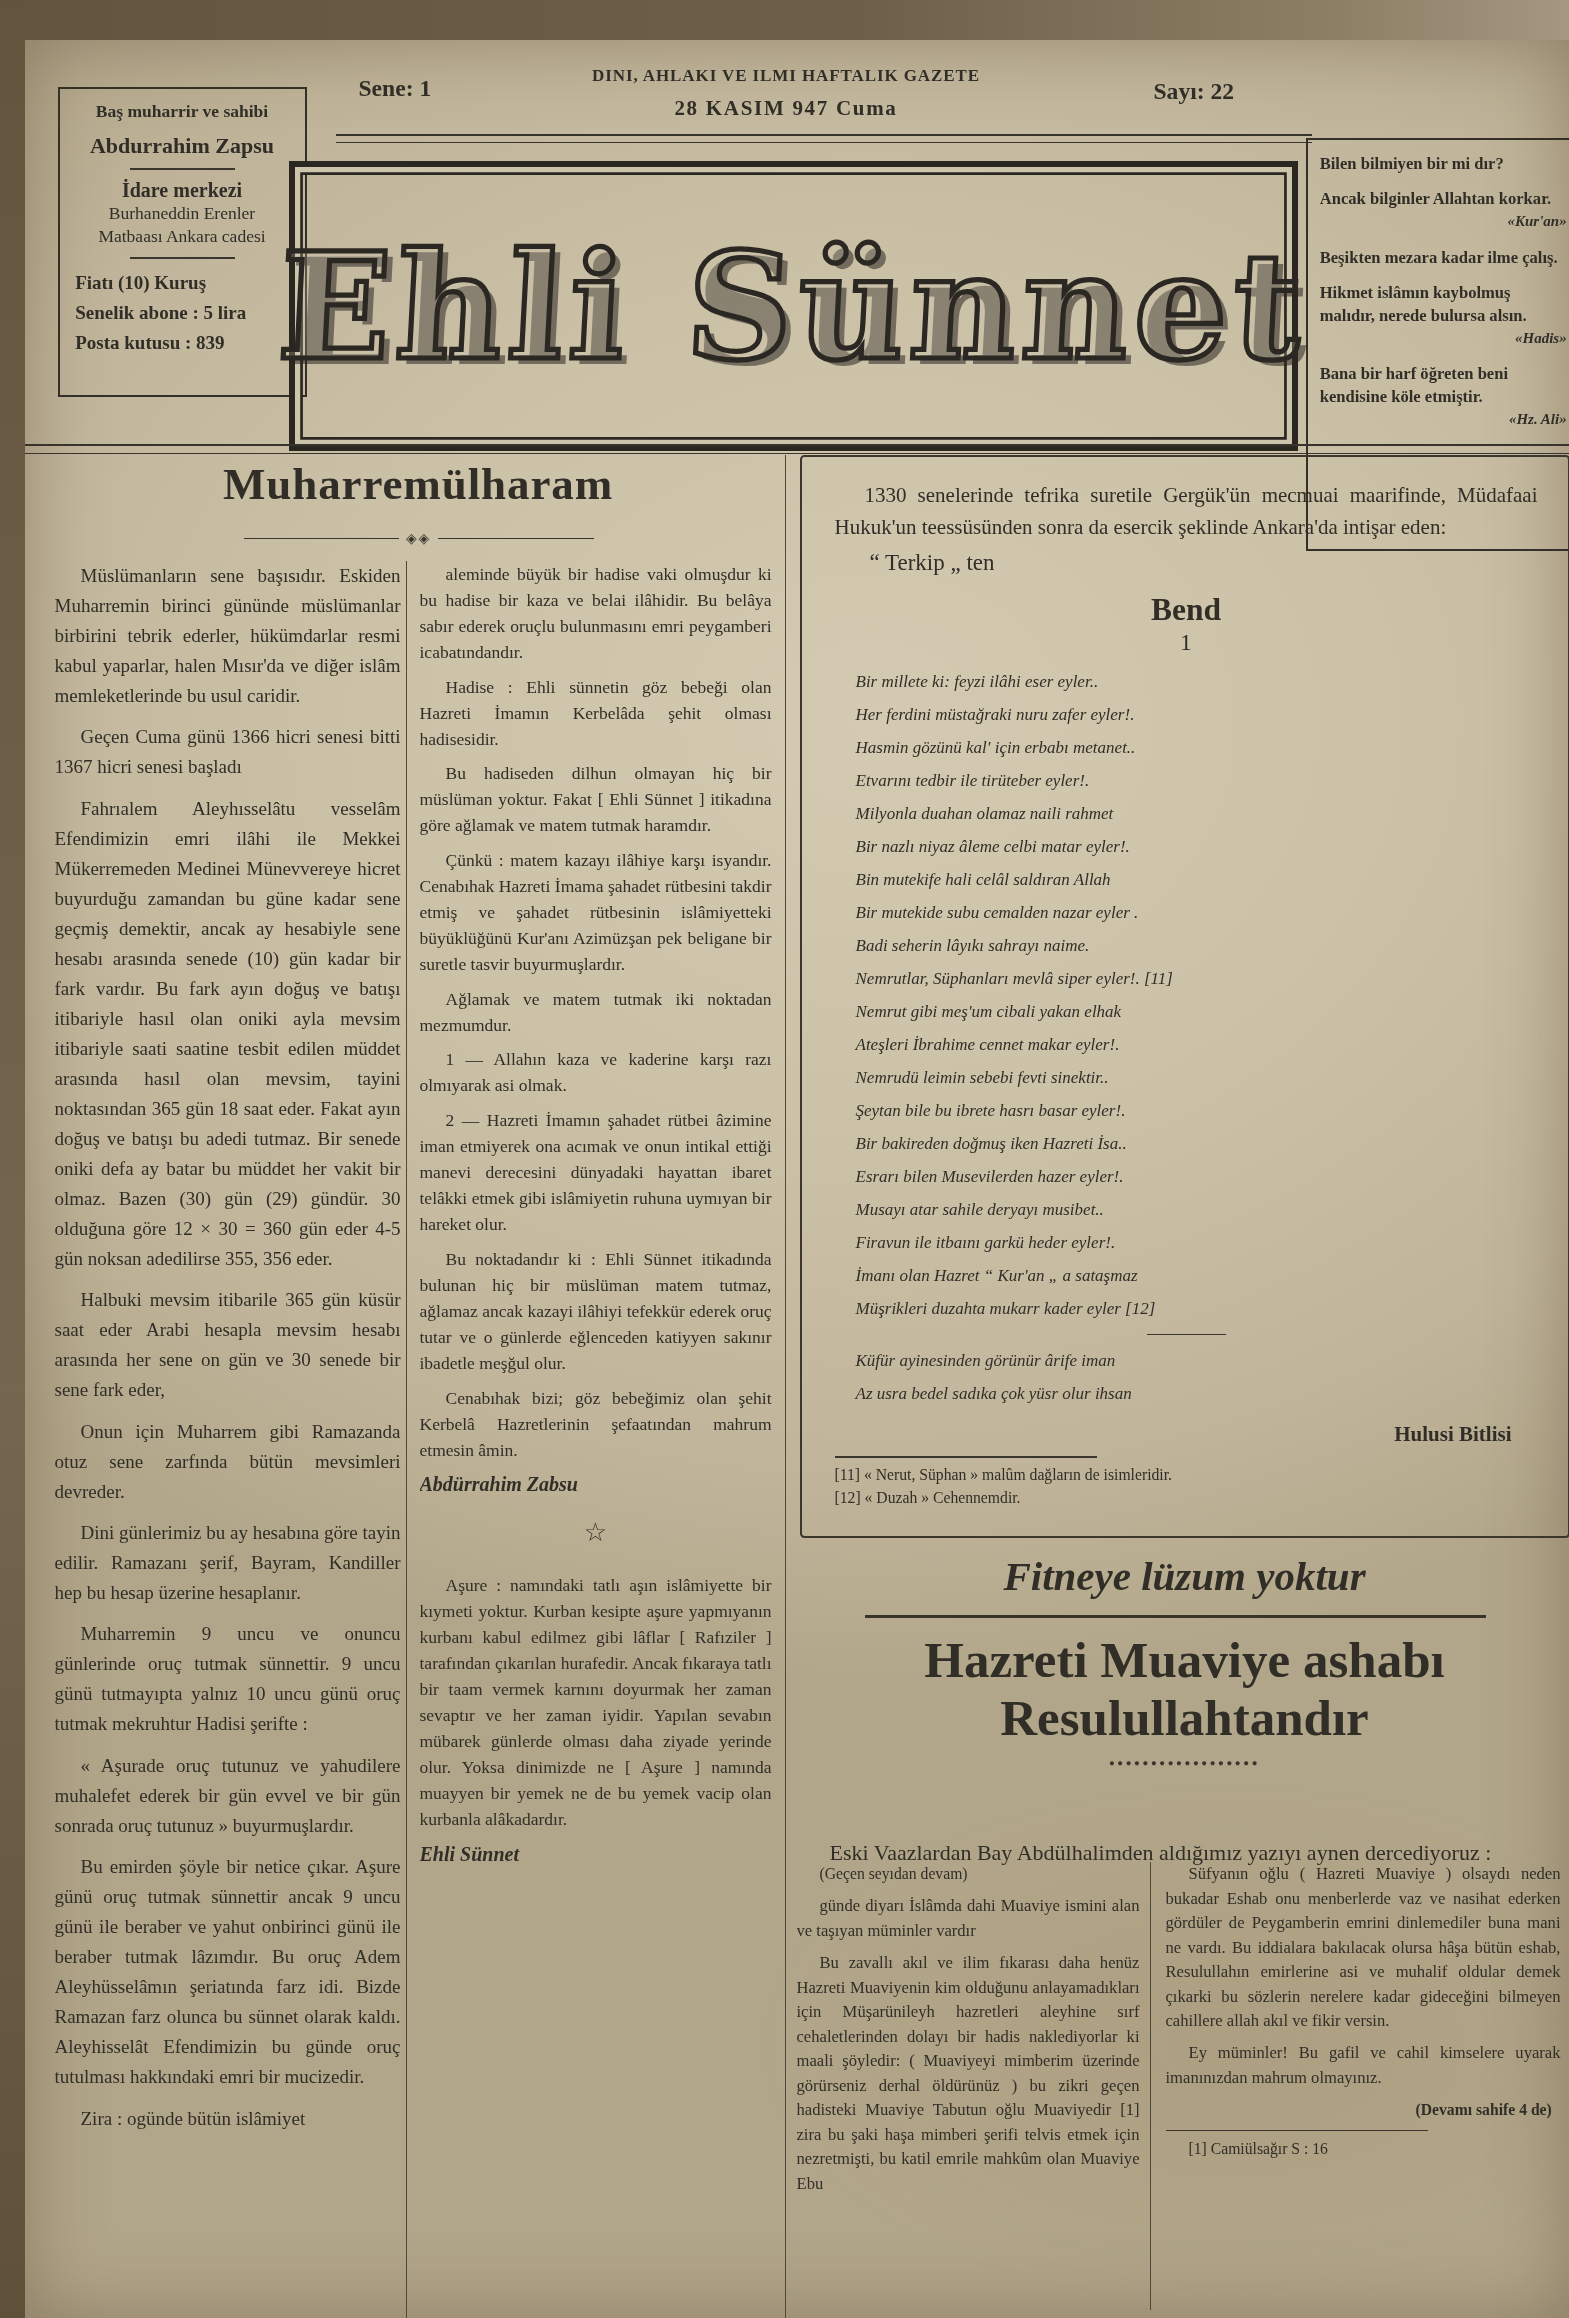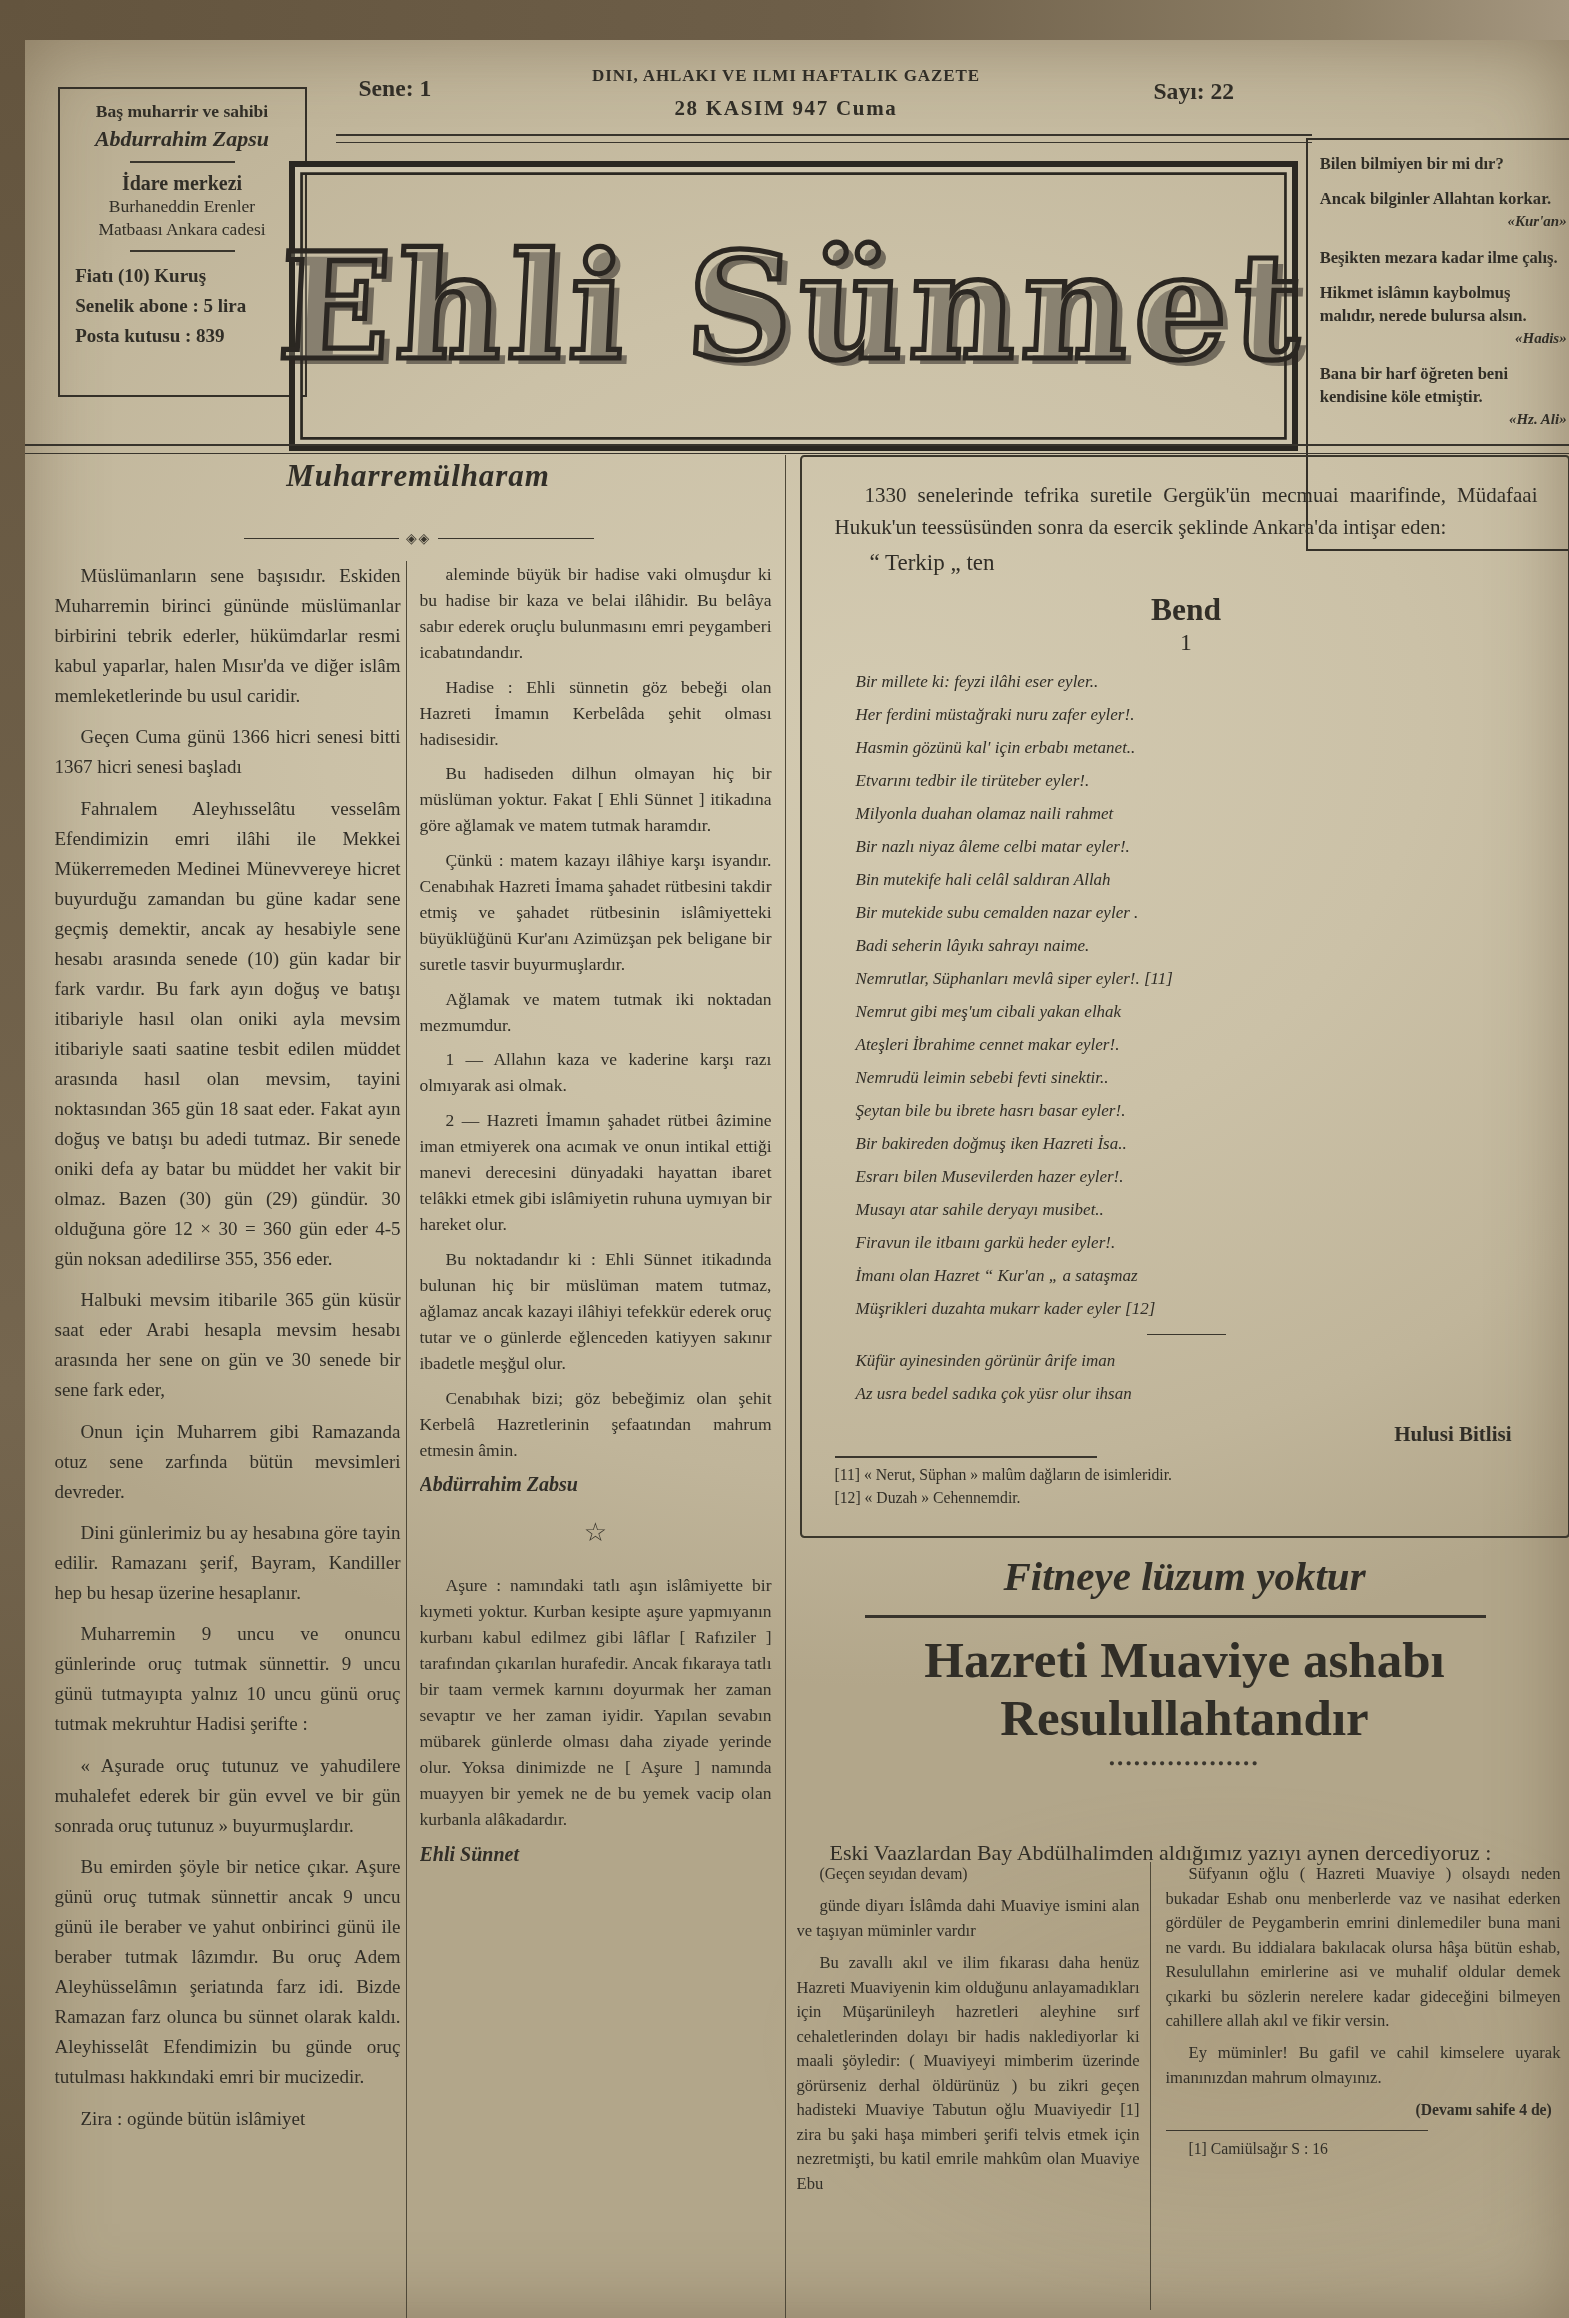--- a/index.html
+++ b/index.html
@@ -16,21 +16,21 @@
       radial-gradient(ellipse 1225px 962px at 55% 30%, #d3cab1 0%, #cbc1a7 45%, #c0b59a 78%, #b2a68a 100%);
     box-shadow:inset 0 0 79px rgba(90,72,48,.45);
   }
   .abs{position:absolute;}
   
   .info-box{
     left:33px;top:47px;width:231px;height:287px;
     border:2.6px solid #343028;padding:12.2px 7px 7px 7px;text-align:center;
   }
   .info-box .b1{font-weight:bold;font-size:17.5px;}
-  .info-box .b2{font-weight:bold;font-size:22px;margin-top:4px;font-style:italic;}
+  .info-box .b2{font-weight:bold;font-size:22px;margin-top:11px;}
   .info-box .b3{font-weight:bold;font-size:20px;}
   .info-box .b4{font-size:17.5px;line-height:23px;}
   .info-box .b5{font-weight:bold;font-size:19px;line-height:30px;text-align:left;padding-left:8.7px;}
   .mini-rule{width:105px;height:2.6px;background:#3a362d;margin:8.7px auto 8.7px auto;}
   .sene{left:334px;top:35px;font-size:23.6px;font-weight:bold;}
   .tagline{left:324px;top:26px;width:875px;text-align:center;font-weight:bold;font-size:17px;letter-spacing:0.9px;}
   .dateline{left:324px;top:56px;width:875px;text-align:center;font-weight:bold;font-size:21px;letter-spacing:1.7px;}
   .sayi{left:1129px;top:38px;font-size:23.6px;font-weight:bold;}
   .top-rule{left:311px;top:94px;width:976px;height:6.1px;border-top:2.6px solid #38342c;border-bottom:1.7px solid #38342c;}
   .masthead{
@@ -54,21 +54,21 @@
   }
   .quotes-box p{margin:0 0 12.2px 0;font-weight:bold;font-size:16.6px;line-height:23px;}
   .quotes-box .src{display:block;text-align:right;font-style:italic;font-size:15px;}
   .main-rule{left:0;top:404px;width:1545px;height:7px;border-top:2.6px solid #38342c;border-bottom:1.7px solid #38342c;}
   
   .vr{width:1.7px;background:#4e4838;}
   .vr1{left:381px;top:521px;bottom:0;}
   .vr2{left:760px;top:415px;bottom:0;}
   .vr3{left:1125px;top:1822px;bottom:8.7px;}
   
-  .art1-title{left:35px;top:418px;width:717px;text-align:center;font-style:italic;font-weight:bold;font-size:31px;letter-spacing:0.9px;}
+  .art1-title{left:35px;top:418px;width:717px;text-align:center;font-weight:bold;font-size:45px;letter-spacing:0.9px;}
   .orn{left:219px;top:490px;width:350px;display:flex;align-items:center;justify-content:center;gap:7px;}
   .orn .ln{flex:1;height:1.7px;background:#3a362d;}
   .orn .dia{font-size:14px;letter-spacing:1.7px;color:#3a362d;}
   .coltext p{margin:0 0 11.4px 0;text-align:justify;text-indent:26px;}
   .col1{left:30px;top:521px;width:346px;height:1757px;overflow:hidden;font-size:19px;line-height:30px;}
   .col2{left:395px;top:521px;width:352px;height:1757px;overflow:hidden;font-size:17.5px;line-height:26px;}
   .col2 .coltext p{margin:0 0 8.7px 0;}
   .sig{ font-style:italic;font-weight:bold;font-size:20px;margin:5.2px 26px 3.5px 0;}
   .star{text-align:center;font-size:26px;margin:23px 0 26px 0;color:#3a362d;}
   

